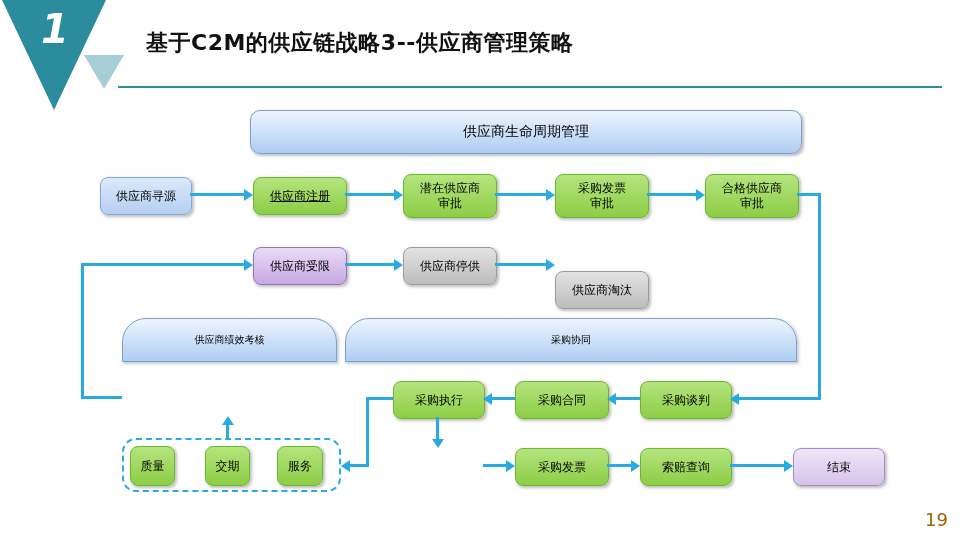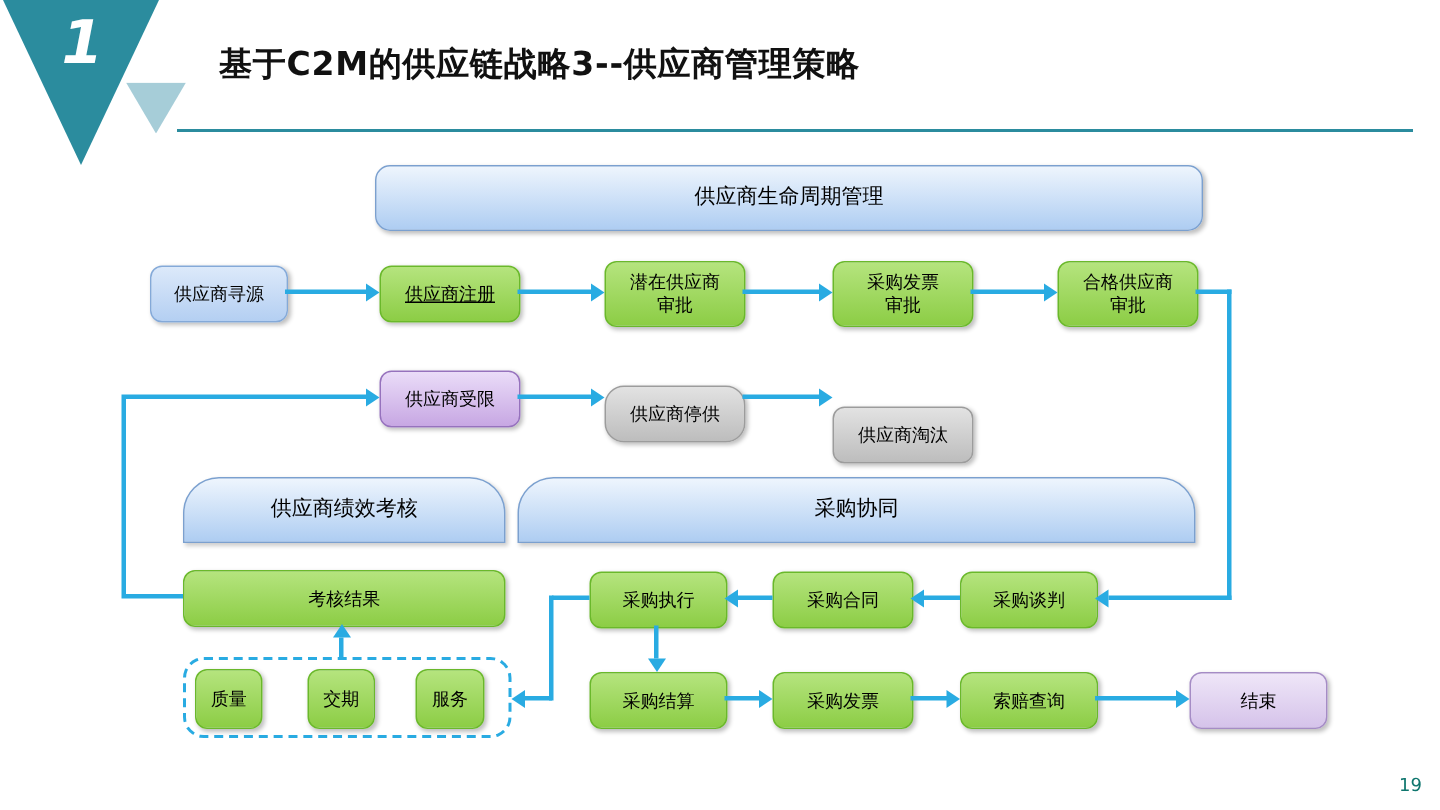--- a/index.html
+++ b/index.html
@@ -11,36 +11,36 @@
   
   #tri-big{position:absolute;left:2px;top:0;width:104px;height:110px;
     background:#2b8c9e;clip-path:polygon(0 0,100% 0,50% 100%);}
   #tri-small{position:absolute;left:84px;top:55px;width:40px;height:34px;
     background:#a6cdd8;clip-path:polygon(0 0,100% 0,50% 100%);}
   #badge-num{position:absolute;left:30px;top:6px;width:50px;text-align:center;
     color:#fff;font-size:40px;font-weight:bold;font-style:italic;z-index:2;}
   #title{position:absolute;left:146px;top:28px;width:780px;
     font-size:22px;font-weight:bold;color:#111;letter-spacing:0.5px;}
   #title-rule{position:absolute;left:118px;top:86px;width:824px;height:2px;background:#2b8c9e;}
-  #page-num{position:absolute;right:12px;bottom:10px;font-size:12px;color:#0f766e;}
+  #page-num{position:absolute;right:12px;bottom:10px;font-size:18px;color:#a16207;}
 
   
   .node{position:absolute;display:flex;align-items:center;justify-content:center;
     text-align:center;font-size:12px;color:#000;border-radius:8px;
     white-space:pre-line;line-height:1.25;
     box-shadow:1.5px 1.5px 3px rgba(0,0,0,0.25);}
   .green{background:linear-gradient(#b5e47e,#8ccd45);border:1px solid #6ab82b;}
   .blue{background:linear-gradient(#dce9fa,#b4cff2);border:1px solid #84a9d8;}
   .purple{background:linear-gradient(#eadcf8,#c7a7e3);border:1px solid #9672bd;}
   .purple-light{background:linear-gradient(#efe6f8,#d5c3ea);border:1px solid #a58cc5;}
   .gray{background:linear-gradient(#e2e2e2,#bdbdbd);border:1px solid #9c9c9c;}
   .bluehdr{background:linear-gradient(#eef5fd,#aecdf2);border:1px solid #7ba0cf;
     font-size:14px;border-radius:10px;}
   .tabhdr{background:linear-gradient(#eef5fd,#aecdf2);border:1px solid #7ba0cf;
-    font-size:14px;border-radius:24px 24px 0 0;box-shadow:1.5px 1.5px 3px rgba(0,0,0,0.2);text-align:right;}
+    font-size:10px;border-radius:24px 24px 0 0;box-shadow:1.5px 1.5px 3px rgba(0,0,0,0.2);text-align:right;}
   #dashed-group{position:absolute;left:122px;top:438px;width:219px;height:54px;
     border:2px dashed #29abe2;border-radius:14px;box-sizing:border-box;}
 
   
   .h,.v{position:absolute;background:#29abe2;}
   .h{height:3px;} .v{width:3px;}
   .head{position:absolute;width:0;height:0;}
   .hr{border-top:6px solid transparent;border-bottom:6px solid transparent;border-left:9px solid #29abe2;}
   .hl{border-top:6px solid transparent;border-bottom:6px solid transparent;border-right:9px solid #29abe2;}
   .hd{border-left:6px solid transparent;border-right:6px solid transparent;border-top:9px solid #29abe2;}
@@ -62,37 +62,35 @@
   <div class="node blue" style="left:100px;top:177px;width:90px;height:36px;">供应商寻源</div>
   <div class="node green" style="left:253px;top:177px;width:92px;height:36px;text-decoration:underline;">供应商注册</div>
   <div class="node green" style="left:403px;top:174px;width:92px;height:42px;">潜在供应商
 审批</div>
   <div class="node green" style="left:555px;top:174px;width:92px;height:42px;">采购发票
 审批</div>
   <div class="node green" style="left:705px;top:174px;width:92px;height:42px;font-family:Liberation Serif, serif;">合格供应商
 审批</div>
 
   <div class="node purple" style="left:253px;top:247px;width:92px;height:36px;">供应商受限</div>
-  <div class="node gray" style="left:403px;top:257px;width:92px;height:36px;border-radius:13px;">供应商停供</div>
+  <div class="node gray" style="left:403px;top:247px;width:92px;height:36px;">供应商停供</div>
   <div class="node gray" style="left:555px;top:247px;width:92px;height:36px;margin-top:24px;">供应商淘汰</div>
 
   <div class="node tabhdr" style="left:122px;top:318px;width:213px;height:42px;">供应商绩效考核</div>
   <div class="node tabhdr" style="left:345px;top:318px;width:450px;height:42px;">采购协同</div>
 
-  <div class="node green" style="left:122px;top:380px;width:213px;height:36px;">考核结果</div>
   <div class="node green" style="left:393px;top:381px;width:90px;height:36px;">采购执行</div>
   <div class="node green" style="left:515px;top:381px;width:92px;height:36px;">采购合同</div>
   <div class="node green" style="left:640px;top:381px;width:90px;height:36px;">采购谈判</div>
 
   <div id="dashed-group"></div>
   <div class="node green" style="left:130px;top:446px;width:43px;height:38px;">质量</div>
   <div class="node green" style="left:205px;top:446px;width:43px;height:38px;">交期</div>
   <div class="node green" style="left:277px;top:446px;width:44px;height:38px;">服务</div>
 
-  <div class="node green" style="left:393px;top:448px;width:90px;height:36px;">采购结算</div>
   <div class="node green" style="left:515px;top:448px;width:92px;height:36px;text-align:center;">采购发票</div>
   <div class="node purple-light" style="left:793px;top:448px;width:90px;height:36px;">结束</div>
   <div class="node green" style="left:640px;top:448px;width:90px;height:36px;">索赔查询</div>
 
   <div class="h" style="left:190px;top:193px;width:54px;"></div>
   <div class="head hr" style="left:244px;top:189px;"></div>
   <div class="h" style="left:345px;top:193px;width:49px;"></div>
   <div class="head hr" style="left:394px;top:189px;"></div>
   <div class="h" style="left:495px;top:193px;width:51px;"></div>
   <div class="head hr" style="left:546px;top:189px;"></div>

